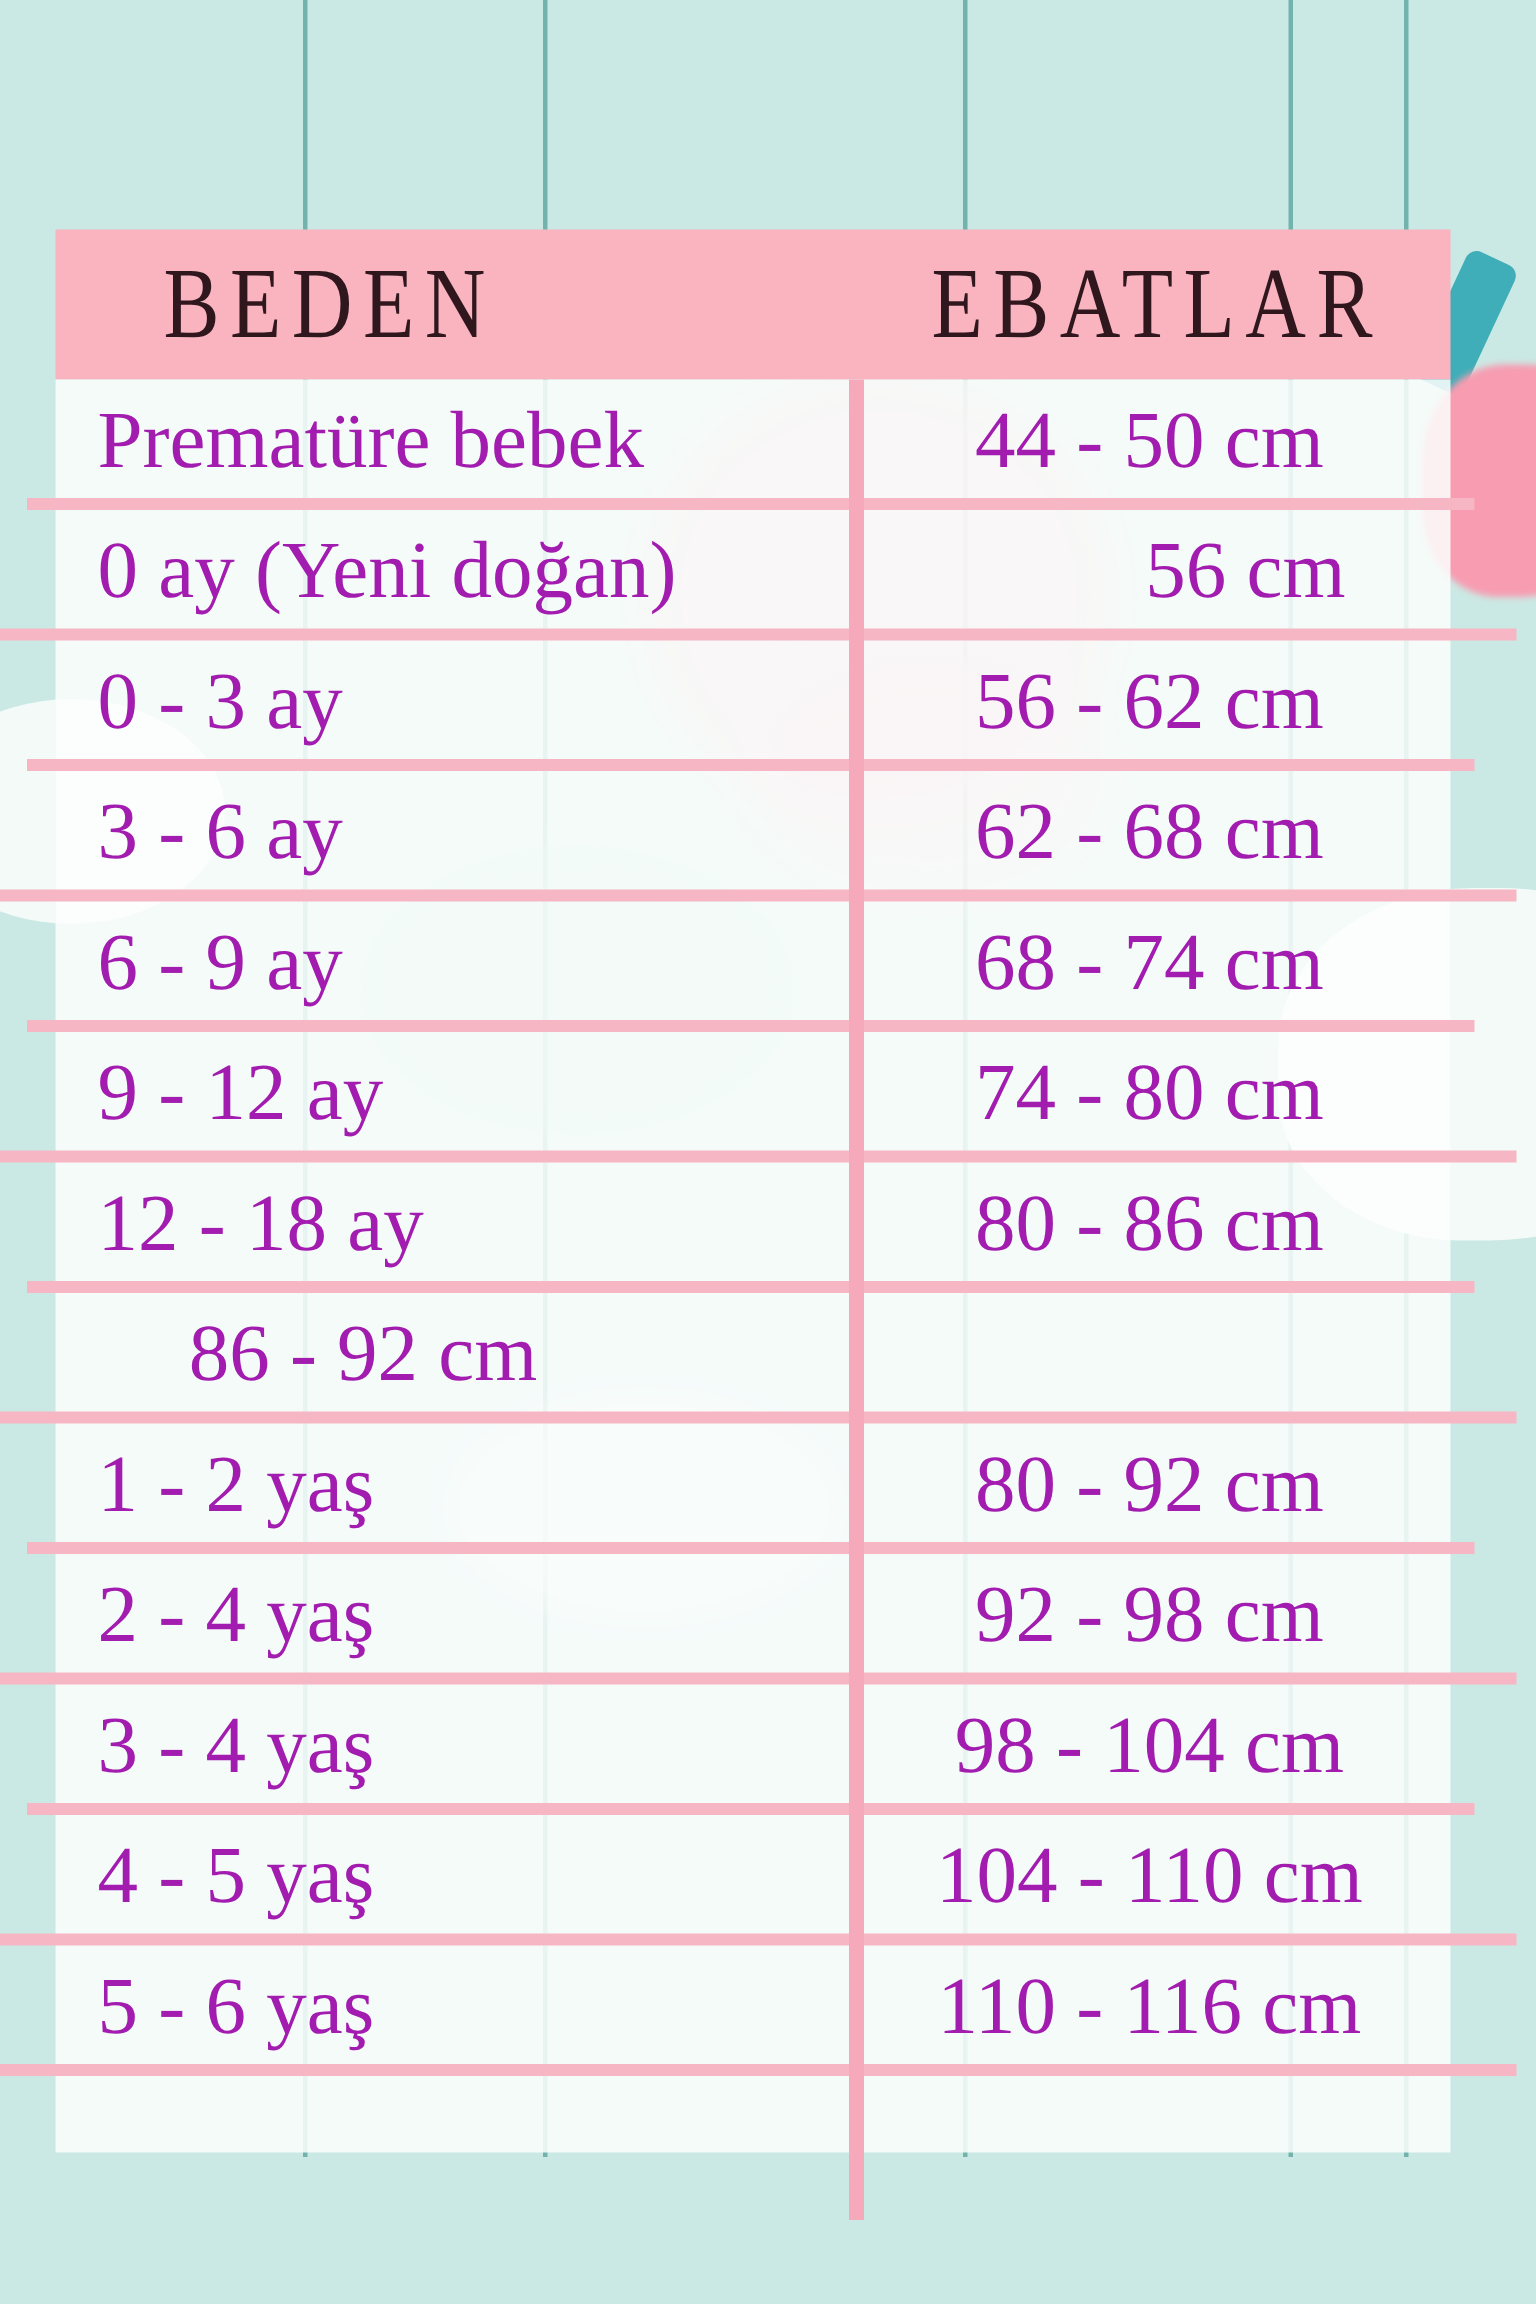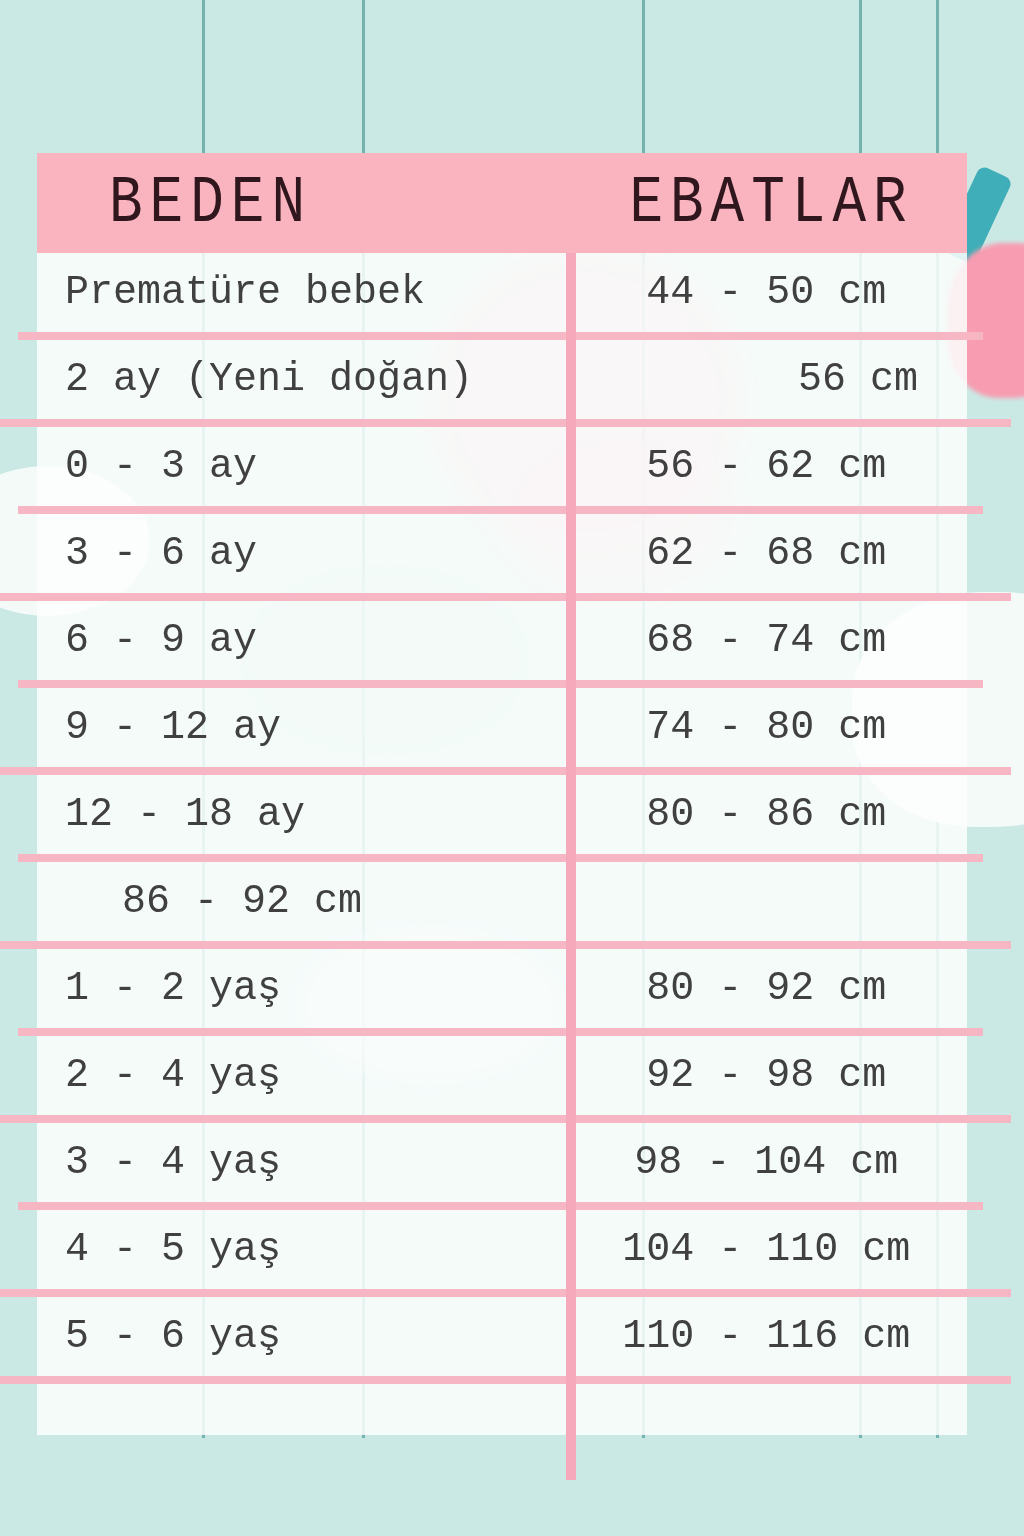--- a/index.html
+++ b/index.html
@@ -1,17 +1,17 @@
 <!DOCTYPE html>
 <html><head>
 <meta charset="utf-8">
 <style>
   html,body{margin:0;padding:0;background:#cbe9e4;}
   .stage{position:relative;width:1024px;height:1536px;overflow:hidden;
-         background:#cbe9e4;font-family:Liberation Mono, monospace;}
+         background:#cbe9e4;font-family:Liberation Serif, serif;}
 
   
   .bg{position:absolute;inset:0;z-index:0;}
   .string{position:absolute;top:0;width:3px;height:1438px;background:#72b4ad;}
   .string.s1{left:202px;} .string.s2{left:362px;} .string.s3{left:642px;}
   .string.s4{left:859px;} .string.s5{left:936px;}
 
   .blob{position:absolute;border-radius:50%;}
   .blob.pink-soft{left:428px;top:248px;width:316px;height:300px;
                   background:rgba(248,184,198,.58);filter:blur(14px);}
@@ -38,25 +38,25 @@
   .chart{position:absolute;left:37px;top:153px;width:930px;z-index:2;}
   .thead{display:flex;height:100px;background:#f9b4c0;}
   .hcell{display:flex;align-items:center;color:#2f171d;font-size:56px;
          letter-spacing:7px;transform:scaleY(1.2);transform-origin:center;
          white-space:nowrap;}
   .hcell.hleft{width:539px;padding-left:72px;box-sizing:border-box;}
   .hcell.hright{width:391px;justify-content:center;}
 
   .tbody{position:relative;background:rgba(251,254,253,.86);}
   .trow{position:relative;display:flex;height:87px;}
-  .cell{display:flex;align-items:center;font-size:40px;color:#404040;
+  .cell{display:flex;align-items:center;font-size:54px;color:#a21caf;
         padding-bottom:8px;box-sizing:border-box;white-space:nowrap;}
   .cell.cleft{width:539px;padding-left:28px;}
   .cell.cright{width:410px;justify-content:center;}
-  .trow:nth-child(2) .cell.cright{justify-content:flex-end;padding-right:49px;}
+  .trow:nth-child(2) .cell.cright{justify-content:flex-end;padding-right:70px;}
 
   
   .trow::after{content:"";position:absolute;bottom:0;height:8px;
         background:#f7b6c3;z-index:3;}
   .trow:nth-child(odd)::after{left:-19px;right:-16px;}
   .trow:nth-child(even)::after{left:-37px;right:-44px;}
   .trow:nth-child(13)::after{left:-37px;right:-44px;}
   .row-empty{height:51px;}
   .row-empty::after{display:none;}
 
@@ -92,21 +92,21 @@
       <div class="hcell hleft">BEDEN</div>
       <div class="hcell hright">EBATLAR</div>
     </div>
 
     <div class="tbody">
       <div class="trow">
         <div class="cell cleft">Prematüre bebek</div>
         <div class="cell cright">44 - 50 cm</div>
       </div>
       <div class="trow">
-        <div class="cell cleft">2 ay (Yeni doğan)</div>
+        <div class="cell cleft">0 ay (Yeni doğan)</div>
         <div class="cell cright">56 cm</div>
       </div>
       <div class="trow">
         <div class="cell cleft">0 - 3 ay</div>
         <div class="cell cright">56 - 62 cm</div>
       </div>
       <div class="trow">
         <div class="cell cleft">3 - 6 ay</div>
         <div class="cell cright">62 - 68 cm</div>
       </div>

